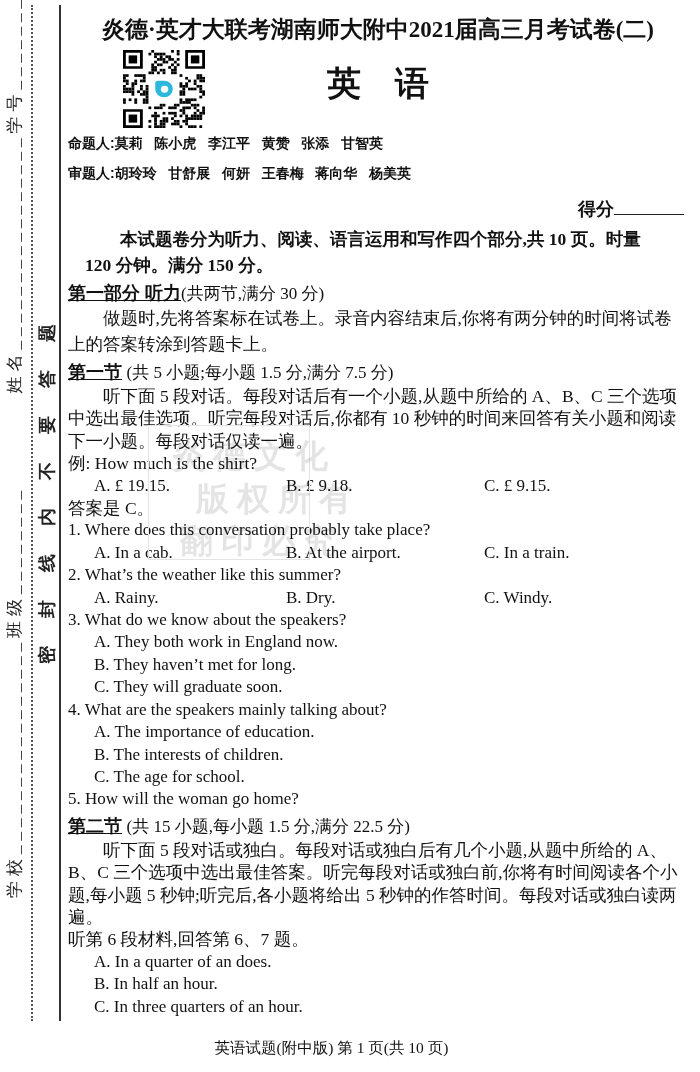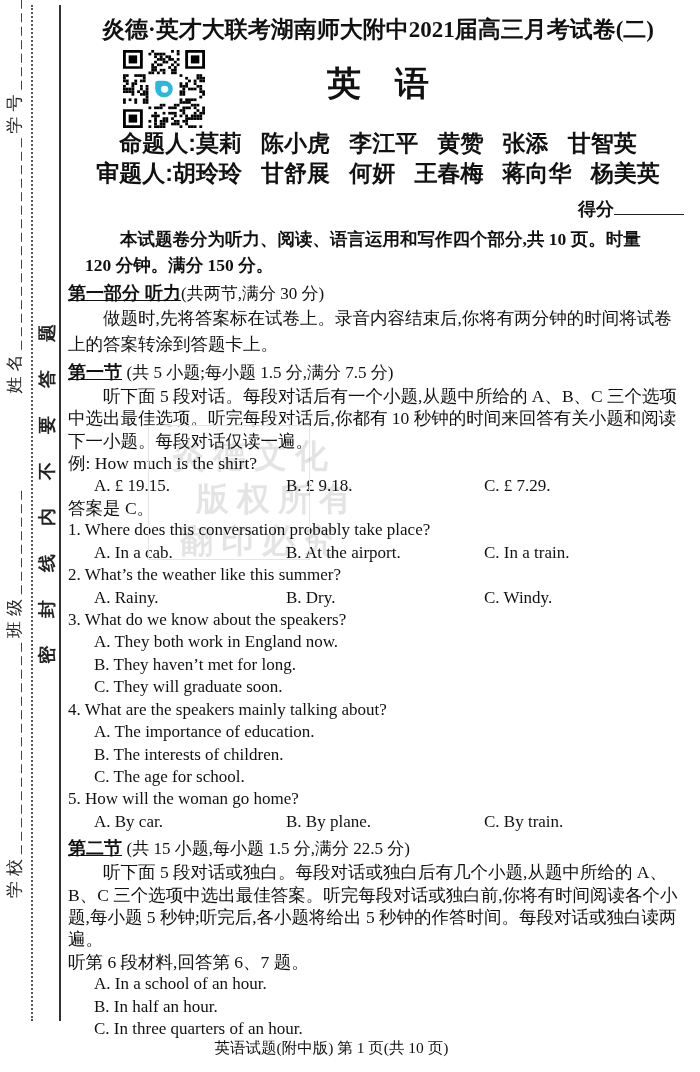--- a/index.html
+++ b/index.html
@@ -16,21 +16,21 @@
   #seal-text{left:35px;top:664px;width:420px;font-size:18px;font-weight:bold;
              letter-spacing:28px;font-family:"Liberation Sans","DejaVu Sans",sans-serif;color:#222;}
   
   #content{position:absolute;left:68px;top:10px;width:620px;}
   .exam-title{font-size:23px;font-weight:bold;line-height:36px;margin:2px 0 0;
               white-space:nowrap;text-align:center;}
   #qr-wrap{position:absolute;left:55px;top:40px;width:82px;height:78px;}
   #qr-wrap svg{display:block;}
   .subject{margin-top:16px;text-align:center;font-size:34px;font-weight:bold;
            line-height:40px;white-space:pre;}
-  .persons{text-align:center;font-weight:bold;font-size:23px;line-height:22px;white-space:pre;
+  .persons{text-align:left;font-weight:bold;font-size:14px;line-height:22px;white-space:pre;
            font-family:"Liberation Sans","DejaVu Sans",sans-serif;}
   #setters{margin-top:28px;}
   #reviewers{margin-top:8px;}
   .score{margin-top:12px;text-align:right;font-size:18px;font-weight:bold;line-height:22px;
          font-family:"Liberation Sans","DejaVu Sans",sans-serif;padding-right:4px;}
   .score .blank{display:inline-block;width:70px;border-bottom:1.5px solid #222;height:18px;}
   .para-bold{font-size:17.5px;line-height:26px;text-indent:35px;font-weight:bold;margin:6px 17px 0;}
   .para{font-size:17.5px;line-height:25.5px;text-indent:35px;margin:0;}
   .sect{font-size:18px;line-height:25px;margin:3px 0 0;}
   .sect .b{font-weight:bold;font-family:"Liberation Sans","DejaVu Sans",sans-serif;text-decoration:underline;}
@@ -317,21 +317,21 @@
     <span class="b">第一节</span>
     <span class="kai">(共 5 小题;每小题 1.5 分,满分 7.5 分)</span>
   </div>
   <p class="para" style="line-height:22.4px">听下面 5 段对话。每段对话后有一个小题,从题中所给的 A、B、C 三个选项中选出最佳选项。听完每段对话后,你都有 10 秒钟的时间来回答有关小题和阅读下一小题。每段对话仅读一遍。</p>
 
   <div class="q">
     <div class="plain">例: How much is the shirt?</div>
     <div class="optrow">
       <span class="o1">A. £ 19.15.</span>
       <span class="o2">B. £ 9.18.</span>
-      <span class="o3">C. £ 7.29.</span>
+      <span class="o3">C. £ 9.15.</span>
     </div>
     <div class="plain">答案是 C。</div>
   </div>
 
   <div class="q">
     <div>1. Where does this conversation probably take place?</div>
     <div class="optrow">
       <span class="o1">A. In a cab.</span>
       <span class="o2">B. At the airport.</span>
       <span class="o3">C. In a train.</span>
@@ -360,37 +360,32 @@
     <div>4. What are the speakers mainly talking about?</div>
     <div class="optstack">
       <div>A. The importance of education.</div>
       <div>B. The interests of children.</div>
       <div>C. The age for school.</div>
     </div>
   </div>
 
   <div class="q">
     <div>5. How will the woman go home?</div>
-    <div class="optrow">
-      <span class="o1">A. By car.</span>
-      <span class="o2">B. By plane.</span>
-      <span class="o3">C. By train.</span>
-    </div>
   </div>
 
   <div class="sect">
     <span class="b">第二节</span>
     <span class="kai">(共 15 小题,每小题 1.5 分,满分 22.5 分)</span>
   </div>
   <p class="para" style="line-height:22.4px">听下面 5 段对话或独白。每段对话或独白后有几个小题,从题中所给的 A、B、C 三个选项中选出最佳答案。听完每段对话或独白前,你将有时间阅读各个小题,每小题 5 秒钟;听完后,各小题将给出 5 秒钟的作答时间。每段对话或独白读两遍。</p>
   <div class="plain">听第 6 段材料,回答第 6、7 题。</div>
 
   <div class="q">
     <div class="optstack">
-      <div>A. In a school of an hour.</div>
+      <div>A. In a quarter of an does.</div>
       <div>B. In half an hour.</div>
       <div>C. In three quarters of an hour.</div>
     </div>
   </div>
 
 </div>
 
 <div id="watermark"></div>
 <div class="wmtext" id="wm1">炎德文化</div>
 <div class="wmtext" id="wm2">版权所有</div>

